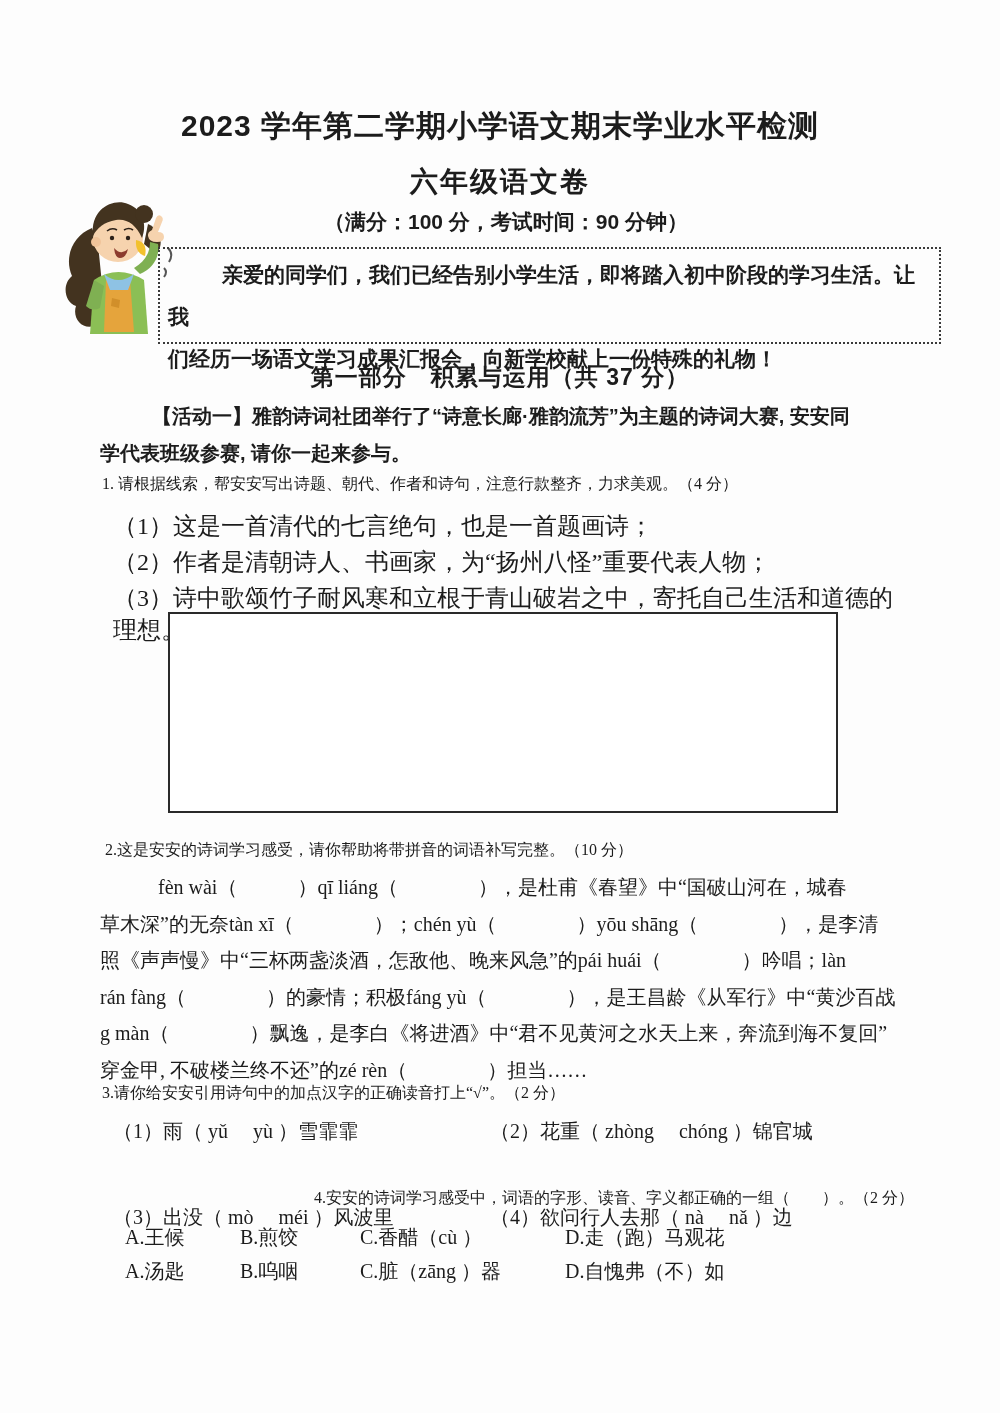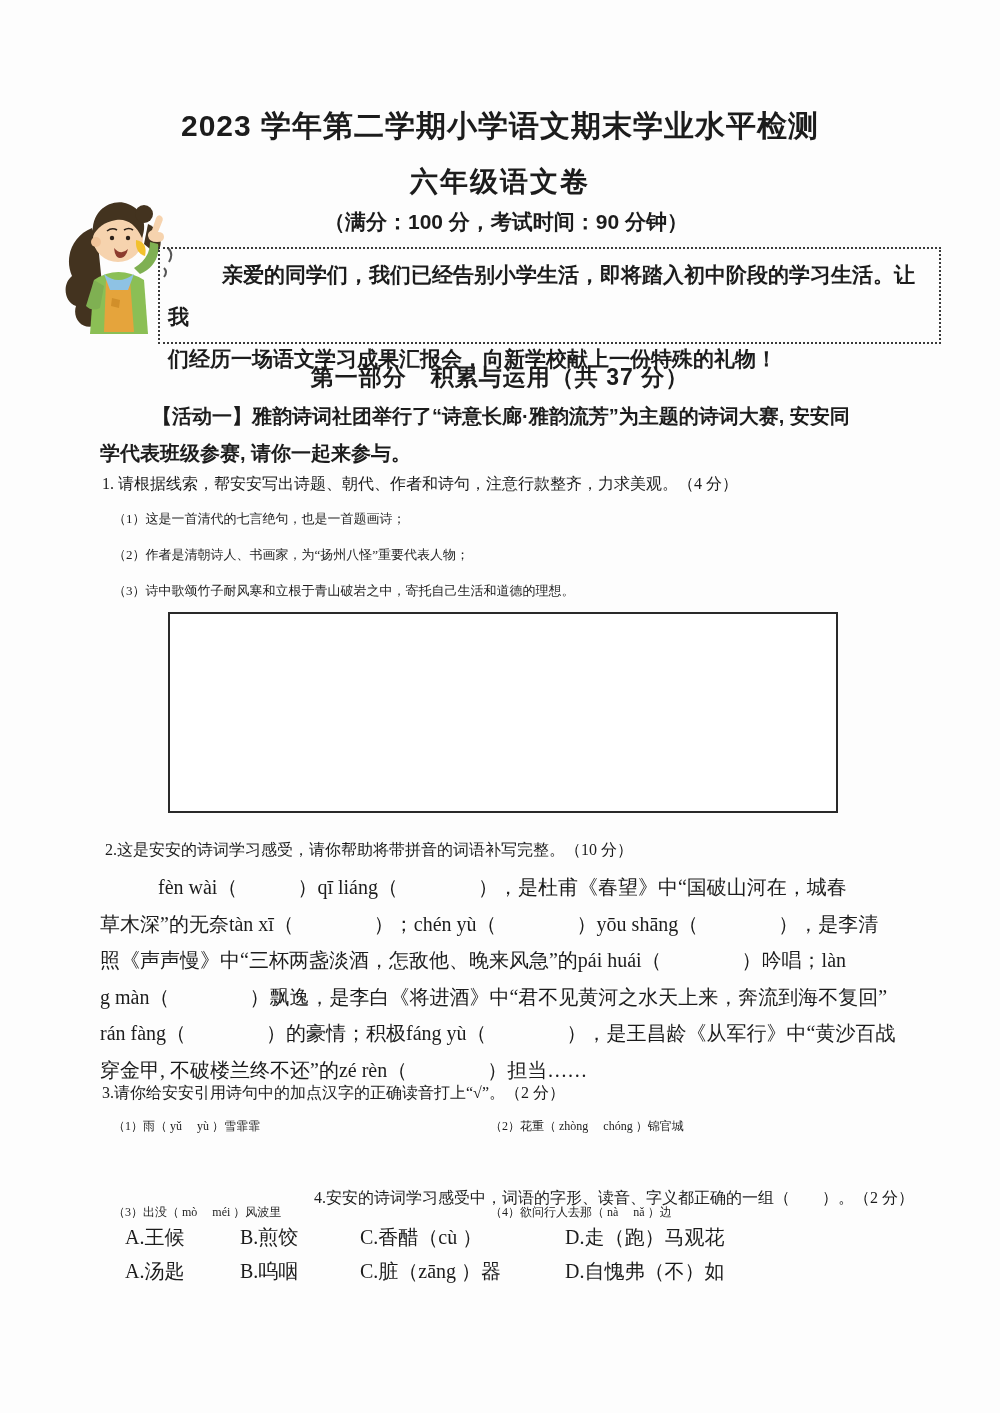--- a/index.html
+++ b/index.html
@@ -64,41 +64,41 @@
     top: 398px; left: 100px; width: 812px;
     font-family: "Liberation Sans", sans-serif;
     font-weight: 700;
     font-size: 20px;
     line-height: 37px;
   }
   .activity .line1 { text-indent: 52px; }
 
   .stem  { left: 102px; width: 812px; font-size: 16px; }
   .q1stem { top: 474px; }
-  .clue   { left: 113px; width: 800px; font-size: 13px; }
+  .clue   { left: 113px; width: 800px; font-size: 24px; }
   .clue1  { top: 510px; }
   .clue2  { top: 546px; }
   .clue3  { top: 582px; }
 
   .answer-box {
     top: 612px; left: 168px; width: 670px; height: 201px;
     border: 2px solid #2a2a2a;
     background: #fff;
   }
 
   .q2stem { top: 840px; left: 105px; }
   .q2lines {
     top: 869px; left: 100px; width: 815px;
     font-size: 20px;
     line-height: 36.5px;
   }
   .q2lines .line1 { text-indent: 58px; }
 
   .q3stem { top: 1083px; }
-  .q3row { left: 113px; width: 800px; font-size: 12px; display: flex; }
+  .q3row { left: 113px; width: 800px; font-size: 20px; display: flex; }
   .q3row .cell1 { width: 377px; }
   .q3row1 { top: 1118px; }
   .q3row2 { top: 1204px; }
 
   .q4stem { top: 1188px; text-align: right; }
   .q4row { left: 125px; width: 790px; font-size: 20px; display: flex; }
   .q4row .c1 { width: 115px; }
   .q4row .c2 { width: 120px; }
   .q4row .c3 { width: 205px; }
   .q4row1 { top: 1224px; }
@@ -166,22 +166,22 @@
   <div class="abs clue clue2">（2）作者是清朝诗人、书画家，为“扬州八怪”重要代表人物；</div>
   <div class="abs clue clue3">（3）诗中歌颂竹子耐风寒和立根于青山破岩之中，寄托自己生活和道德的理想。</div>
 
   <div class="abs answer-box"></div>
 
   <div class="abs stem q2stem">2.这是安安的诗词学习感受，请你帮助将带拼音的词语补写完整。（10 分）</div>
   <div class="abs q2lines">
     <div class="line1">fèn wài（　　　）qī liáng（　　　　），是杜甫《春望》中“国破山河在，城春</div>
     <div>草木深”的无奈tàn xī（　　　　）；chén yù（　　　　）yōu shāng（　　　　），是李清</div>
     <div>照《声声慢》中“三杯两盏淡酒，怎敌他、晚来风急”的pái huái（　　　　）吟唱；làn</div>
+    <div>rán fàng（　　　　）的豪情；积极fáng yù（　　　　），是王昌龄《从军行》中“黄沙百战</div>
     <div>g màn（　　　　）飘逸，是李白《将进酒》中“君不见黄河之水天上来，奔流到海不复回”</div>
-    <div>rán fàng（　　　　）的豪情；积极fáng yù（　　　　），是王昌龄《从军行》中“黄沙百战</div>
     <div>穿金甲, 不破楼兰终不还”的zé rèn（　　　　）担当……</div>
   </div>
 
   <div class="abs stem q3stem">3.请你给安安引用诗句中的加点汉字的正确读音打上“√”。（2 分）</div>
   <div class="abs q3row q3row1">
     <span class="cell1">（1）雨（ yǔ　 yù ）雪霏霏</span>
     <span>（2）花重（ zhòng　 chóng ）锦官城</span>
   </div>
   <div class="abs q3row q3row2">
     <span class="cell1">（3）出没（ mò　 méi ）风波里</span>

